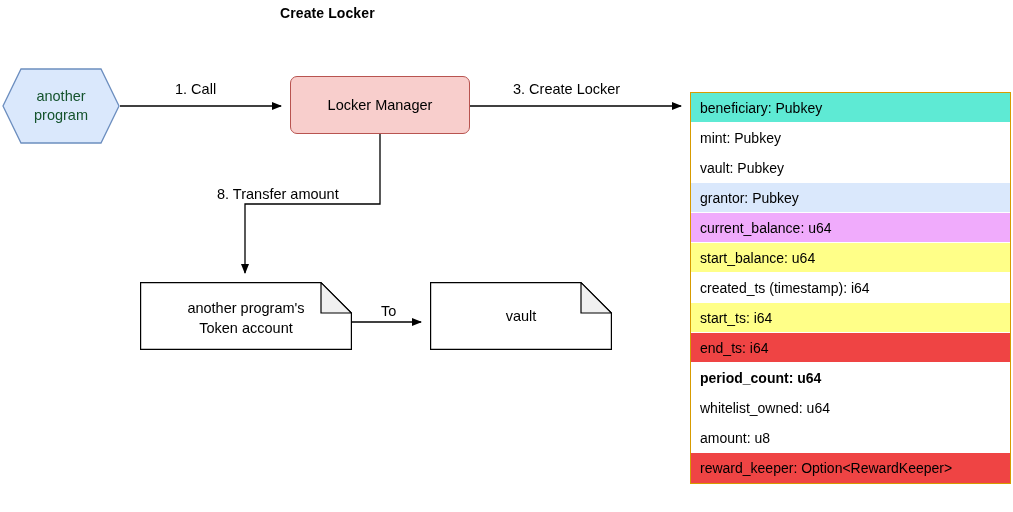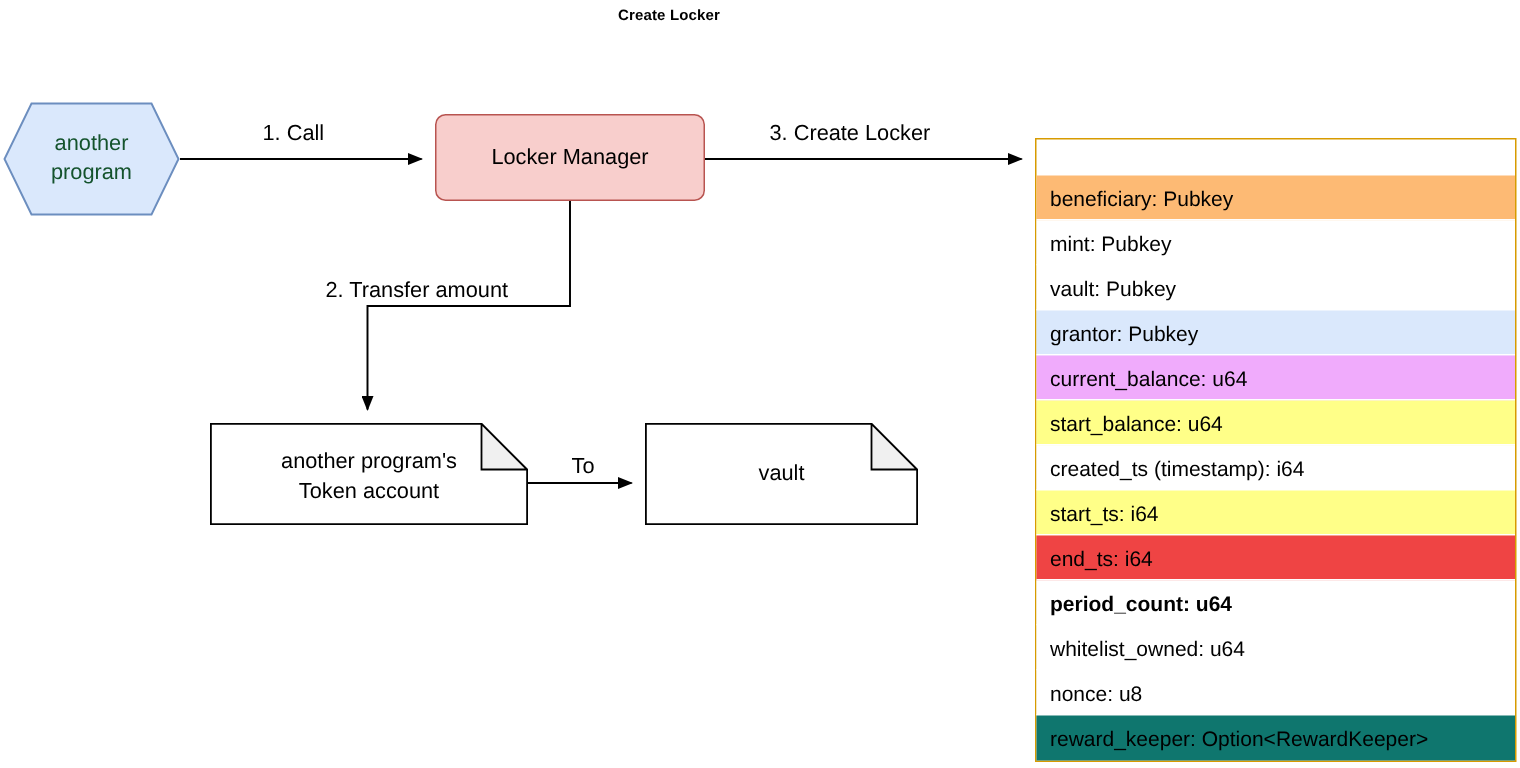--- a/index.html
+++ b/index.html
@@ -28,22 +28,22 @@
     width: 1013px;
     height: 512px;
     pointer-events: none;
   }
   
   #diagram-title {
     position: absolute;
     left: 280px;
     top: 5px;
     width: 200px;
-    text-align: right;
-    font-size: 10px;
+    text-align: left;
+    font-size: 14px;
     font-weight: bold;
     letter-spacing: 0.1px;
     color: #000;
   }
   
   #hex-node {
     position: absolute;
     left: 2px;
     top: 68px;
     width: 118px;
@@ -201,35 +201,35 @@
 
   <div class="doc-node" id="doc-vault">
     <svg width="182" height="68" viewBox="0 0 182 68" xmlns="http://www.w3.org/2000/svg">
       <path d="M0.6,0.6 L151,0.6 L181.4,31 L181.4,67.4 L0.6,67.4 Z" fill="#ffffff" stroke="#000000" stroke-width="1.2"></path>
       <path d="M151,0.6 L181.4,31 L151,31 Z" fill="#f0f0f0" stroke="#000000" stroke-width="1.2" stroke-linejoin="miter"></path>
     </svg>
     <div class="doc-label">vault</div>
   </div>
 
   <div class="edge-label" id="label-call">1. Call</div>
-  <div class="edge-label" id="label-transfer">2. Transfer amount</div>
+  <div class="edge-label" id="label-transfer">8. Transfer amount</div>
   <div class="edge-label" id="label-create-locker">3. Create Locker</div>
   <div class="edge-label" id="label-to">To</div>
 
   <div id="locker-table" style="border-color: rgb(215, 155, 0);">
     <div id="locker-rows">
-        <div class="tbl-row" style="background: #fdba74; margin-top: 24px;">beneficiary: Pubkey</div>
+        <div class="tbl-row" style="background: #5eead4;">beneficiary: Pubkey</div>
         <div class="tbl-row" style="background: rgb(255, 255, 255);">mint: Pubkey</div>
         <div class="tbl-row" style="background: rgb(255, 255, 255);">vault: Pubkey</div>
         <div class="tbl-row" style="background: rgb(218, 232, 252);">grantor: Pubkey</div>
         <div class="tbl-row" style="background: #f0abfc;">current_balance: u64</div>
         <div class="tbl-row" style="background: rgb(255, 255, 136);">start_balance: u64</div>
         <div class="tbl-row" style="background: rgb(255, 255, 255);">created_ts (timestamp): i64</div>
         <div class="tbl-row" style="background: rgb(255, 255, 136);">start_ts: i64</div>
         <div class="tbl-row" style="background: #ef4444;">end_ts: i64</div>
         <div class="tbl-row" style="background: rgb(255, 255, 255); font-weight: bold;">period_count: u64</div>
         <div class="tbl-row" style="background: rgb(255, 255, 255);">whitelist_owned: u64</div>
-        <div class="tbl-row" style="background: rgb(255, 255, 255);">nonce: u8</div>
-        <div class="tbl-row" style="background: #0f766e;">reward_keeper: Option&lt;RewardKeeper&gt;</div>
+        <div class="tbl-row" style="background: rgb(255, 255, 255);">amount: u8</div>
+        <div class="tbl-row" style="background: #ef4444;">reward_keeper: Option&lt;RewardKeeper&gt;</div>
       </div>
   </div>
 
 </div>
 
 </body></html>

